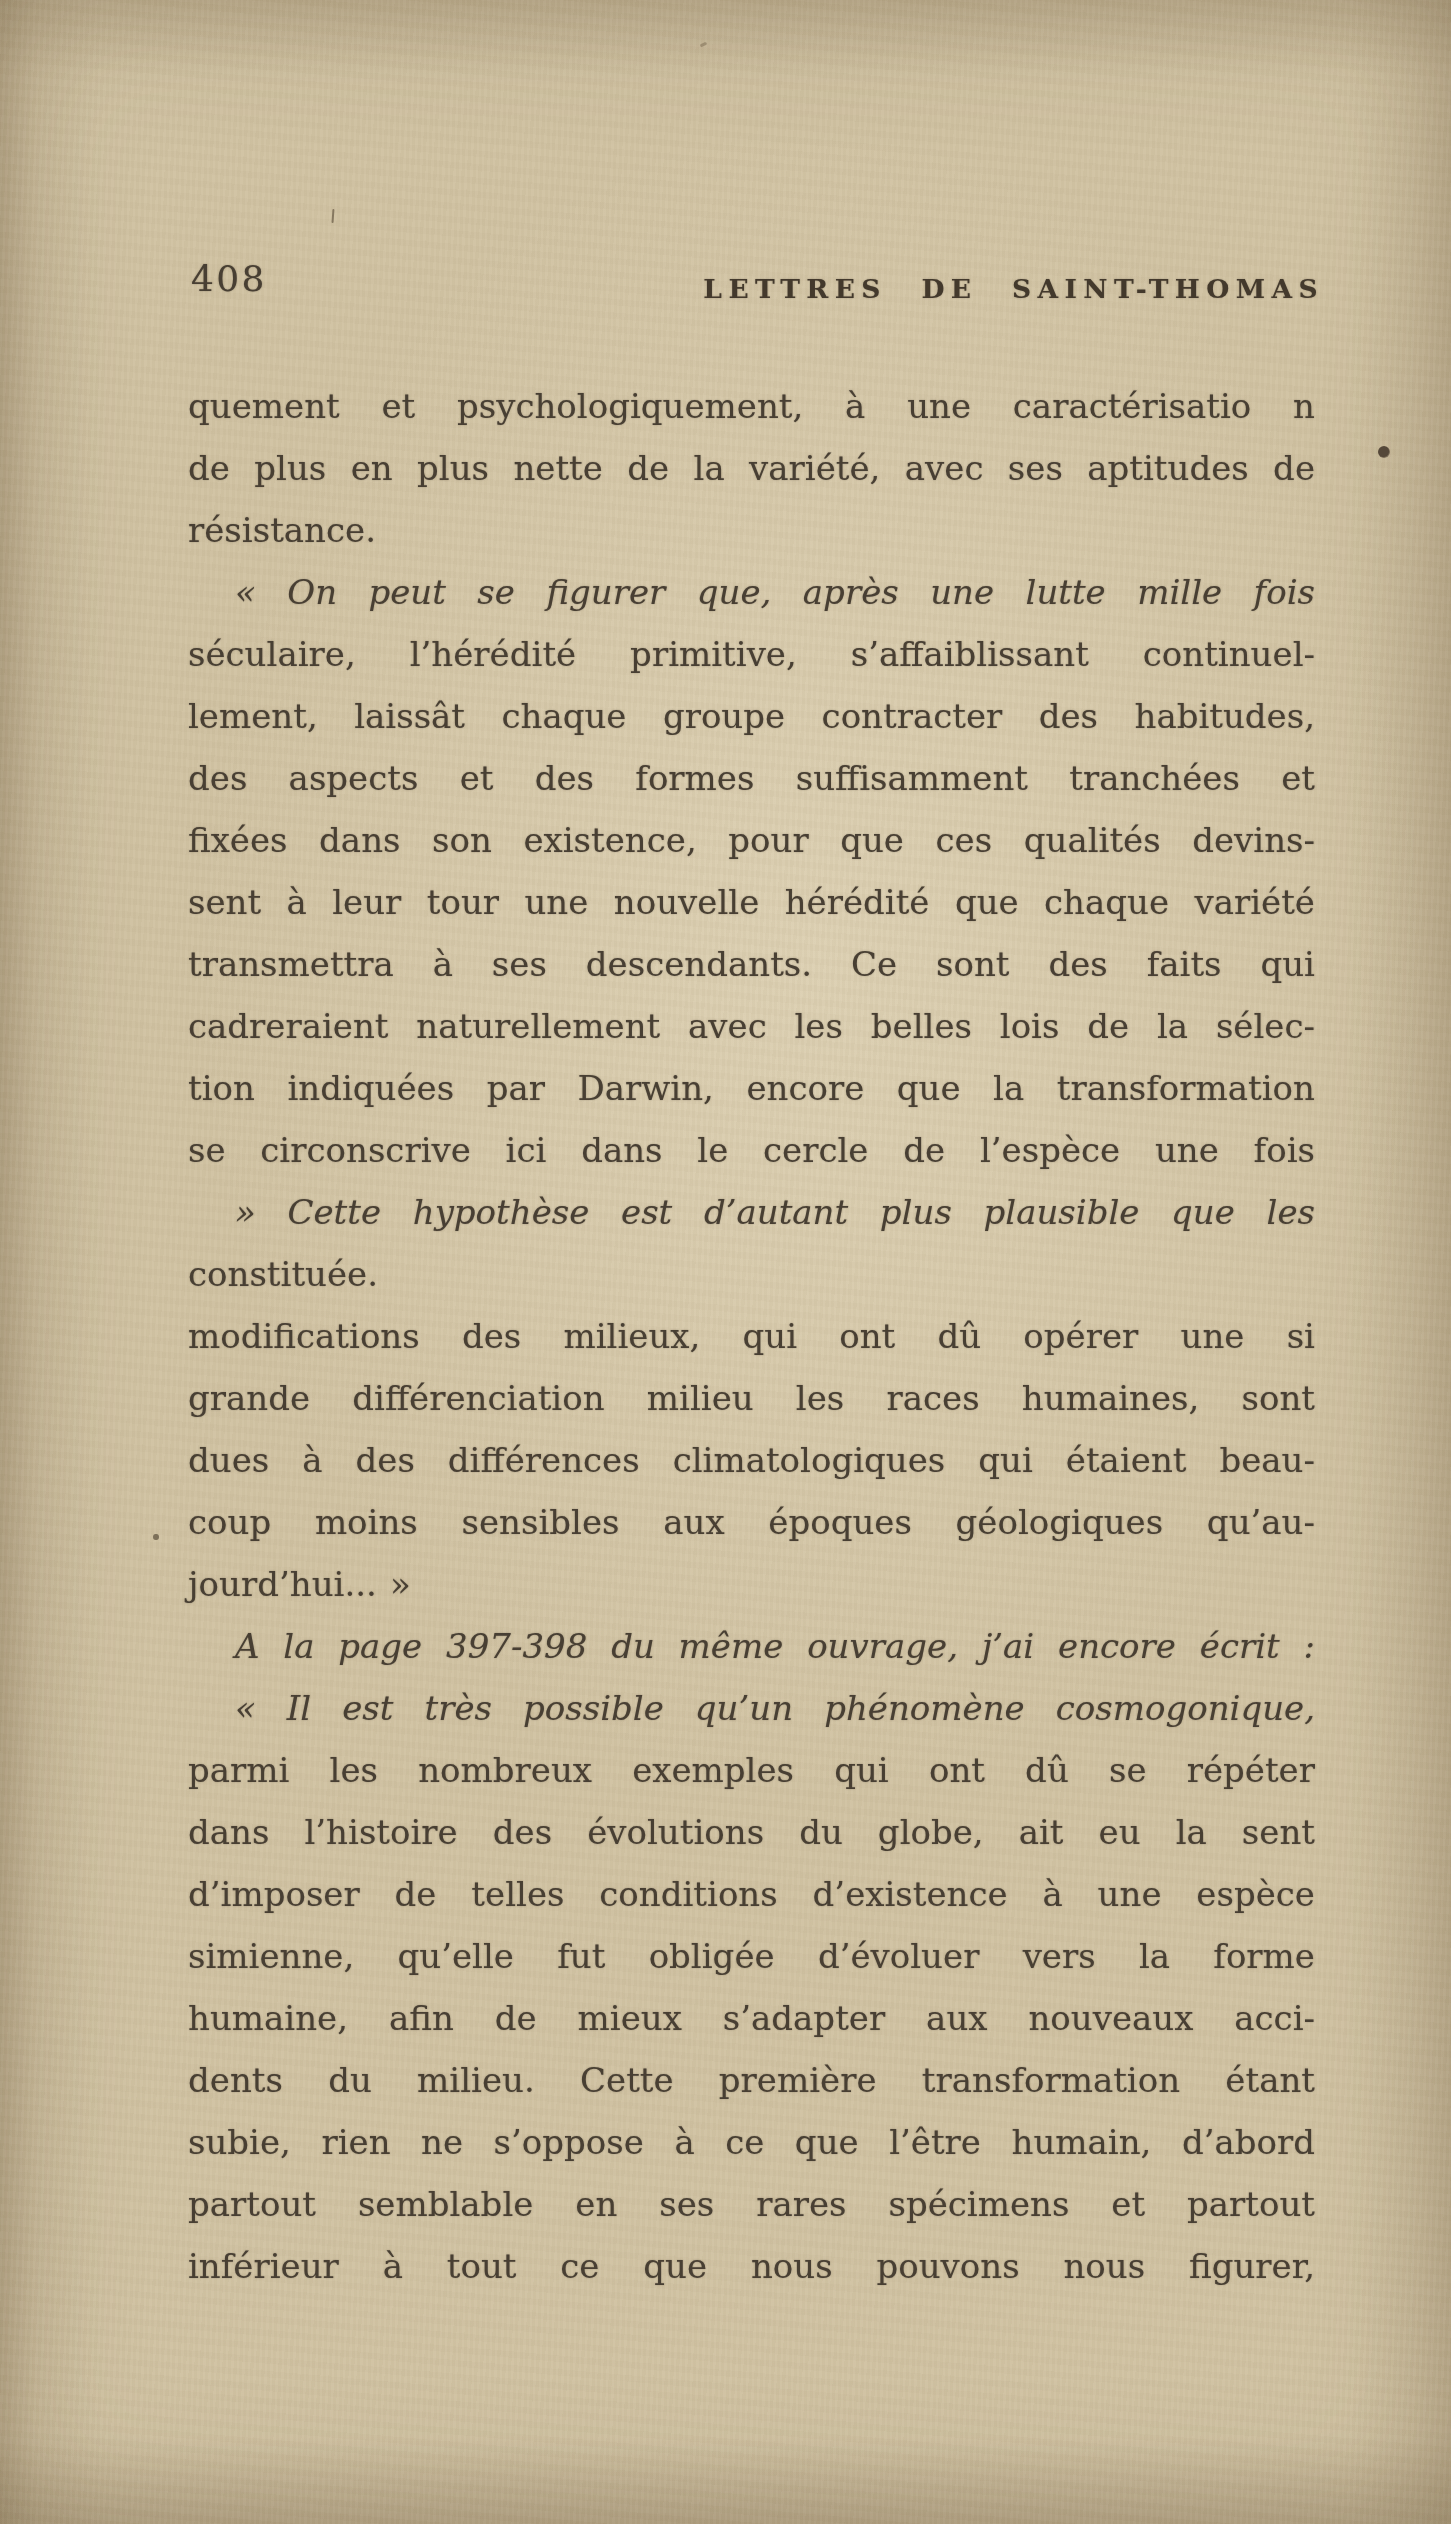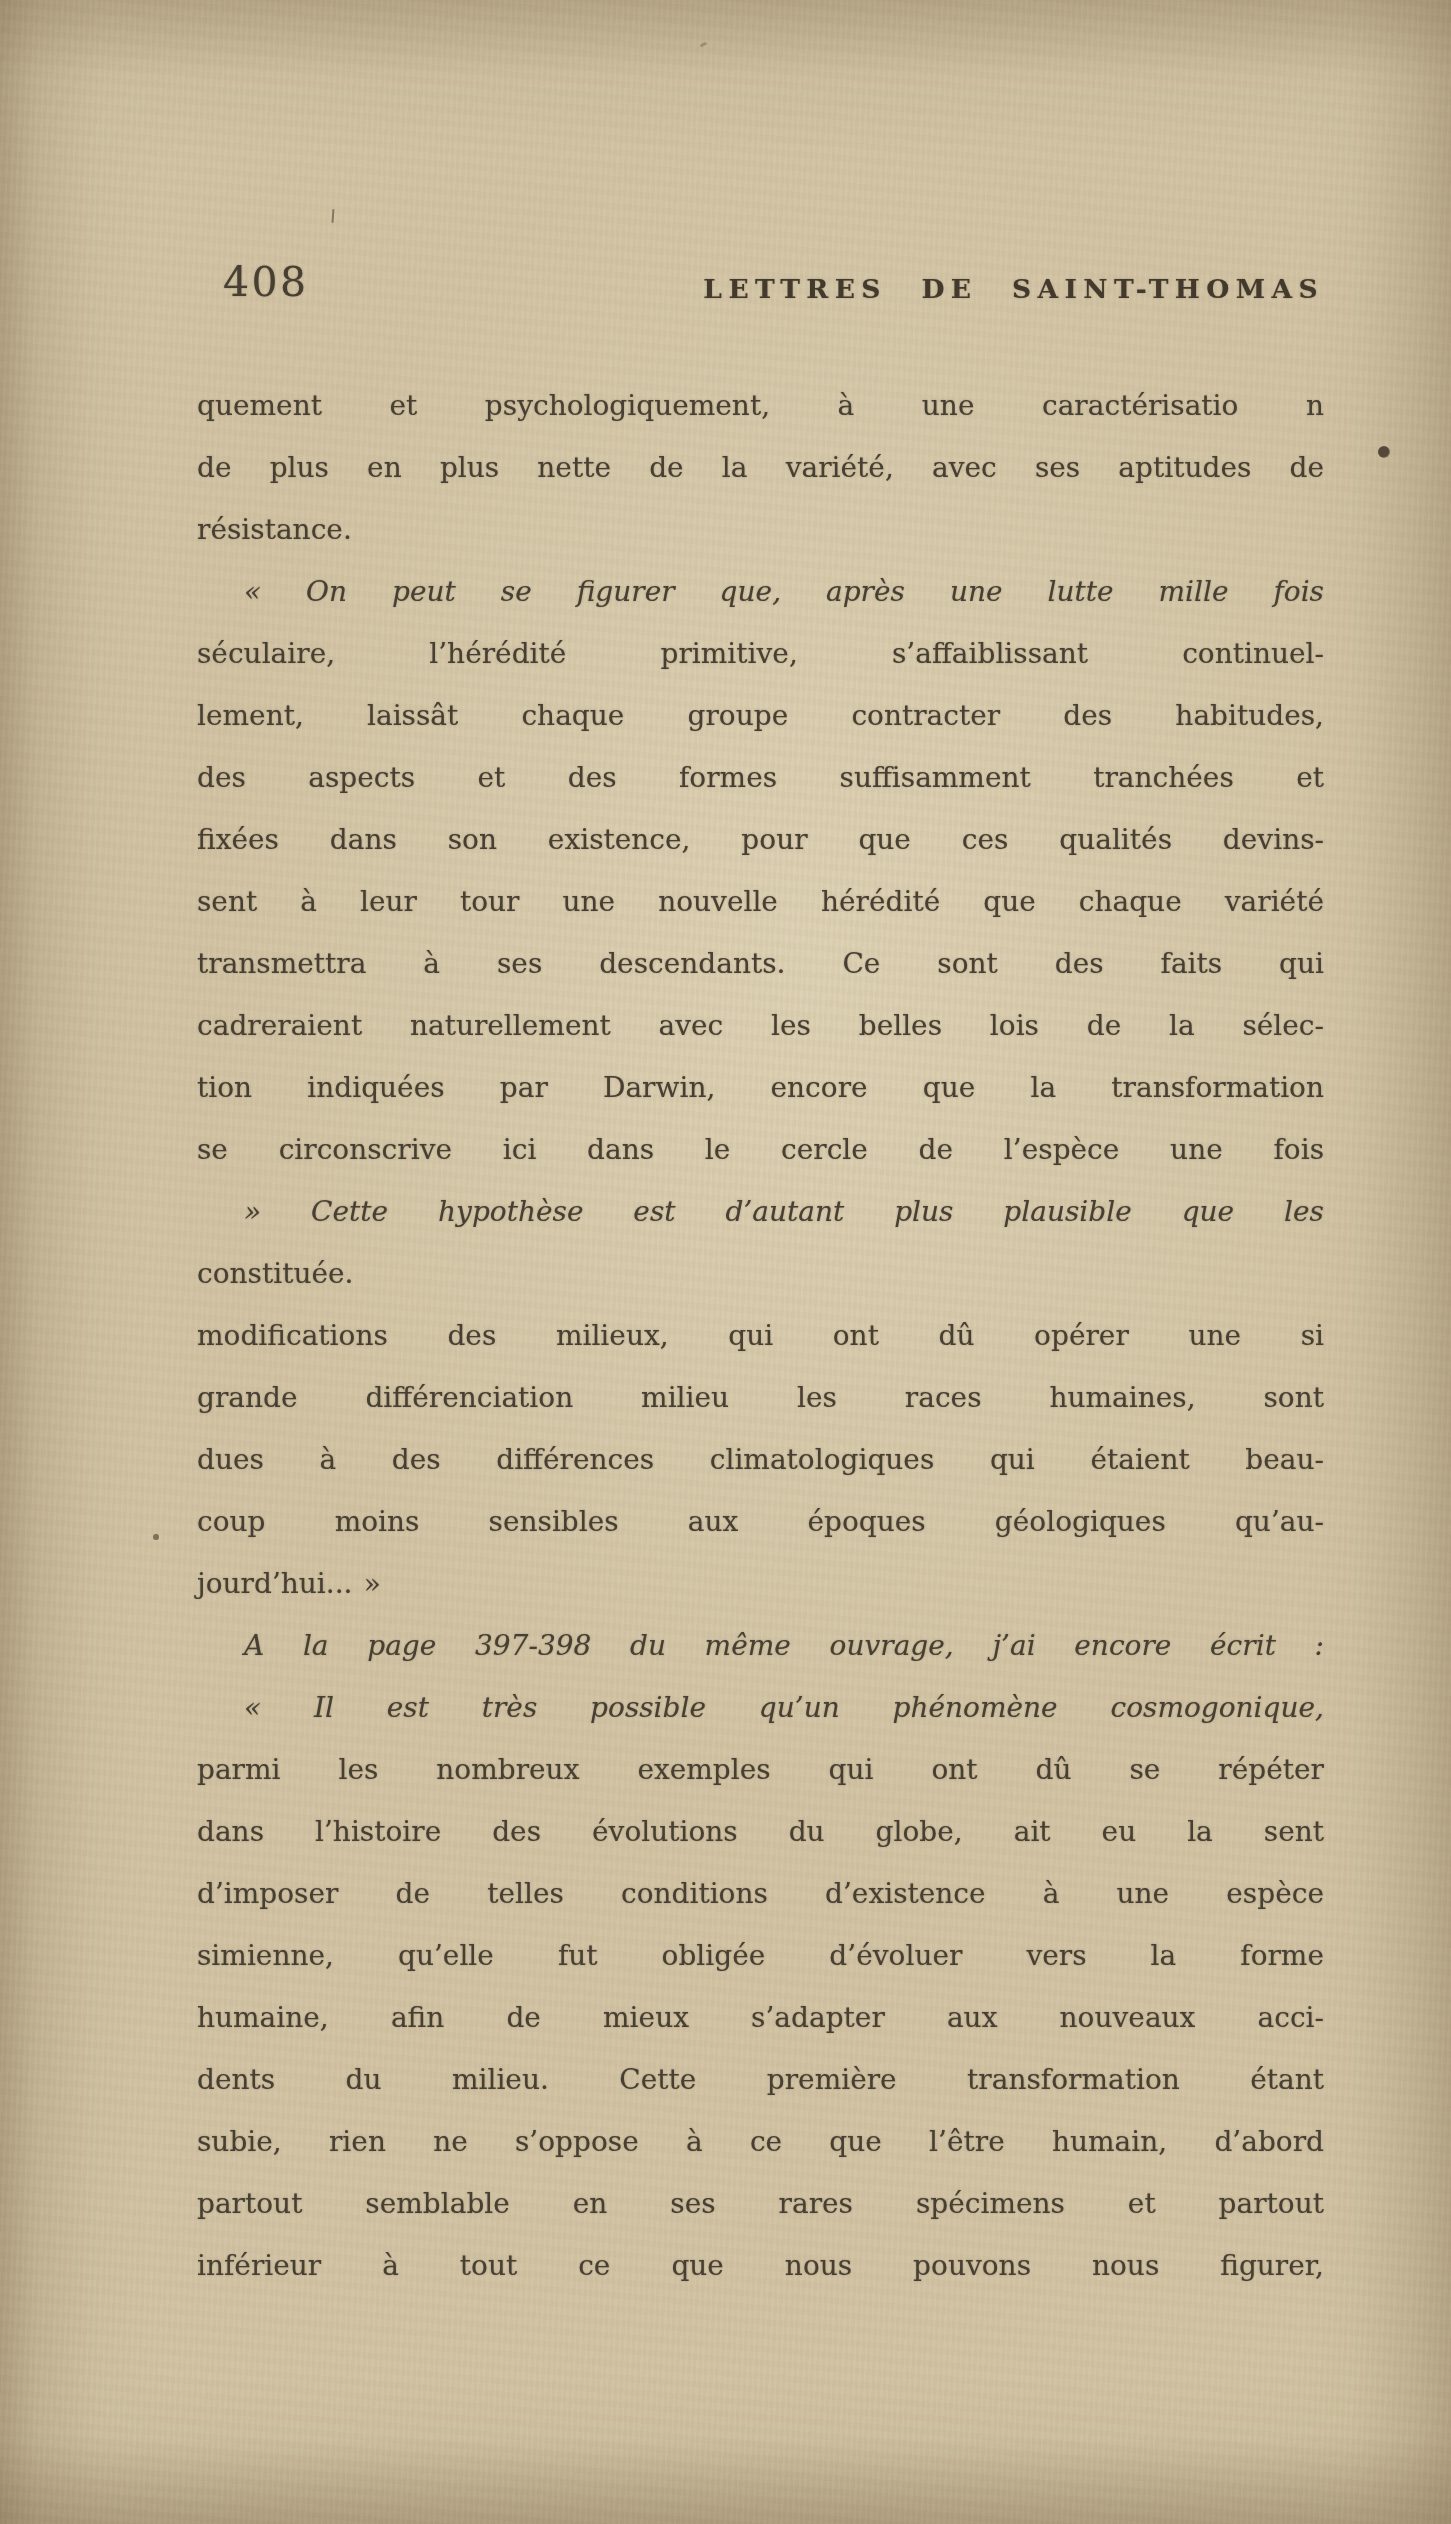--- a/index.html
+++ b/index.html
@@ -27,46 +27,45 @@
     background:
       repeating-linear-gradient(92deg, rgba(255,255,255,0.025) 0 2.4px, rgba(92,74,48,0.022) 2.4px 5.6px),
       repeating-linear-gradient(5deg, rgba(255,255,255,0.015) 0 7.2px, rgba(92,74,48,0.014) 7.2px 13.6px);
     pointer-events: none;
   }
 
   .pagenum {
     position: absolute;
     left: 191px;
     top: 258px;
-    font-size: 41px;
+    font-size: 36px;
     letter-spacing: 2.4px;
     text-shadow: 0 0 1.6px rgba(60,50,38,0.45);
-    margin-left: 32px;
   }
 
   .runhead {
     position: absolute;
     left: 197px;
     top: 273px;
     width: 1127px;
     text-align: right;
     font-size: 26.5px;
     font-weight: bold;
     letter-spacing: 6.4px;
     word-spacing: 19px;
     color: #43392c;
     text-shadow: 0 0 1.6px rgba(60,50,38,0.4);
   }
 
   .textblock {
     position: absolute;
-    left: 197px;
+    left: 188px;
     top: 375px;
     width: 1127px;
-    font-size: 28px;
+    font-size: 34px;
     line-height: 62px;
     word-spacing: 2.4px;
     text-shadow: 0 0 1.6px rgba(62,52,40,0.42);
   }
 
   .line {
     height: 62px;
     text-align: justify;
     text-align-last: justify;
   }

